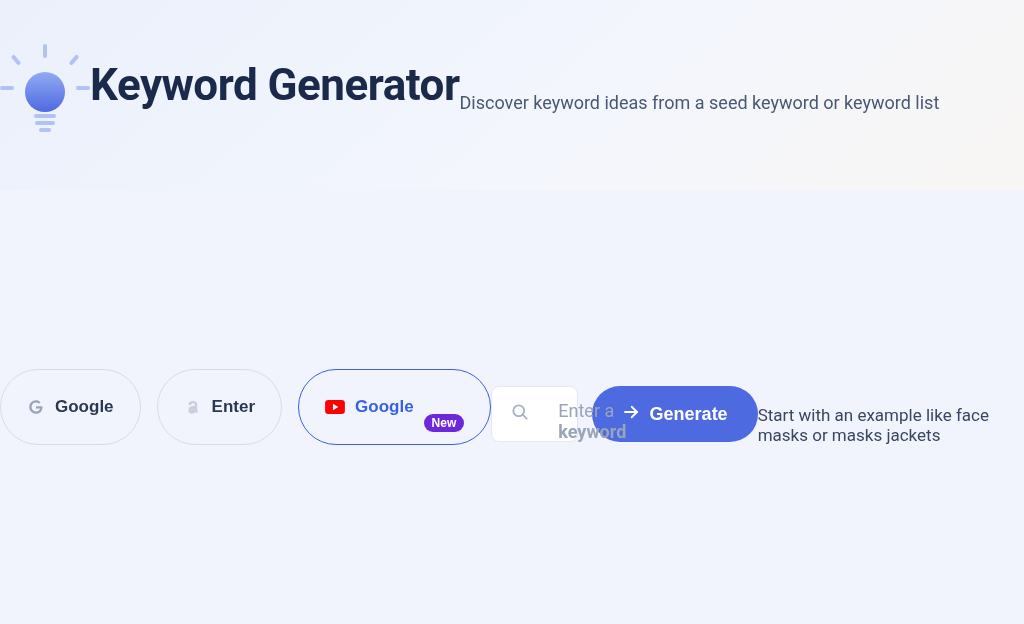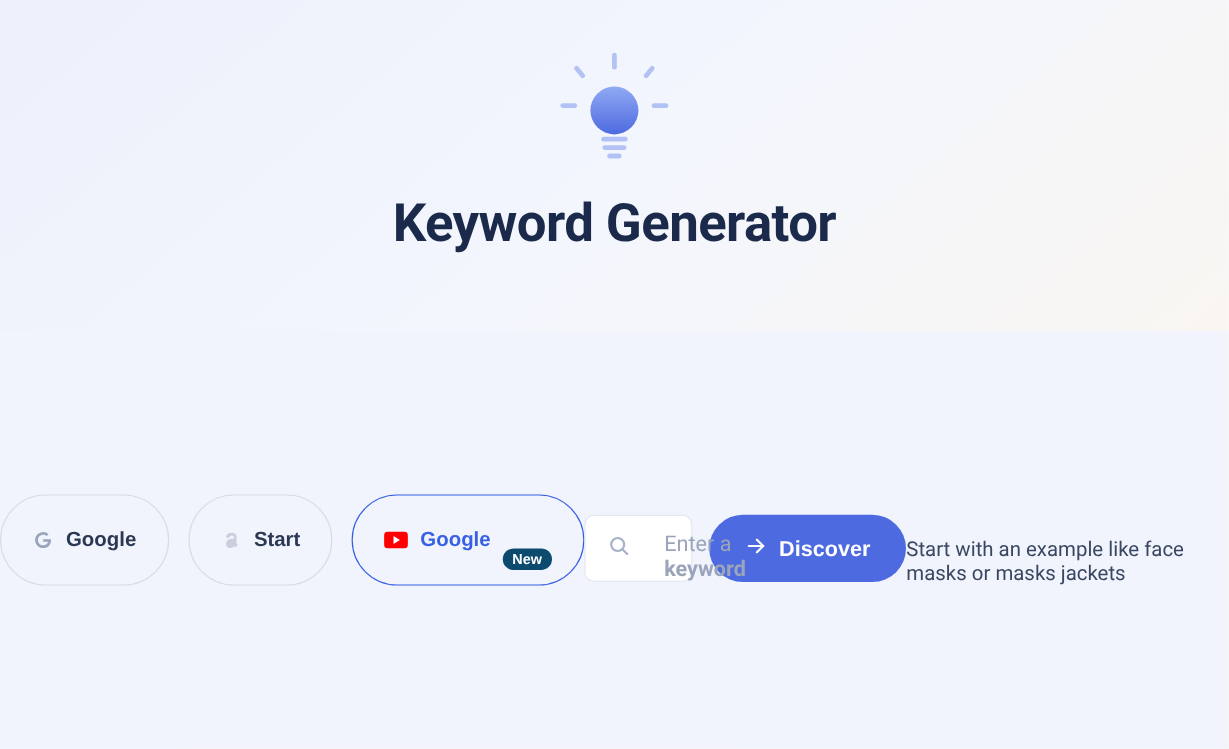--- a/index.html
+++ b/index.html
@@ -9,21 +9,21 @@
     height: 624px;
     overflow: hidden;
     background: linear-gradient(140deg, #ebf0fb 0%, #f3f6fd 40%, #faf6f1 80%);
     display: flex;
     flex-direction: column;
     align-items: center;
   }
   .hero {
     width: 100%;
     display: flex;
-    flex-direction: column;
+    flex-direction: row;
     align-items: center;
     padding-top: 44px;
     padding-bottom: 30px;
   }
   .bulb-wrap {
     position: relative;
     width: 90px;
     height: 96px;
     display: flex;
     align-items: center;
@@ -103,21 +103,21 @@
     display: flex;
     align-items: center;
     gap: 10px;
     cursor: pointer;
   }
   .tab.active {
     border-color: #3860e4;
     color: #3860e4;
   }
   .tab .badge {
-    background: #0c4a6e;
+    background: #6d28d9;
     color: #fff;
     font-size: 12px;
     font-weight: 700;
     padding: 2px 8px;
     border-radius: 999px;
     margin-top: 32px;
   }
   .tab .icon { display: inline-flex; align-items: center; }
 
   .search-row {
@@ -198,40 +198,41 @@
     <div class="ray l"></div>
     <div class="ray r"></div>
     <div class="bulb-glass"></div>
     <div class="bulb-base">
         <div class="b1"></div>
         <div class="b2"></div>
         <div class="b3"></div>
       </div>
   </div>
   <h1>Keyword Generator</h1>
+  <div class="subtitle">Discover keyword ideas from a seed keyword or keyword list</div>
 </div>
 
 <div class="lower">
 
   <div class="tabs">
     <button class="tab">
       <span class="icon">
         <svg width="18" height="18" viewBox="0 0 24 24">
             <path fill="#9aa4ba" d="M21.35 11.1H12v2.9h5.35c-.5 2.5-2.6 3.9-5.35 3.9-3.25 0-5.9-2.65-5.9-5.9S8.75 6.1 12 6.1c1.45 0 2.8.5 3.85 1.5l2.1-2.1C16.3 3.9 14.3 3 12 3 7 3 3 7 3 12s4 9 9 9c5.2 0 8.65-3.65 8.65-8.8 0-.4-.05-.75-.3-1.1z"></path>
           </svg>
       </span>
       <span>Google</span>
     </button>
     <button class="tab">
       <span class="icon">
         <svg width="18" height="18" viewBox="0 0 24 24">
             <path fill="#c9cfdd" d="M14.5 13.2c0 1.1-.1 2-.7 3-.5.8-1.2 1.3-2.1 1.3-1.1 0-1.8-.9-1.8-2.2 0-2.6 2.3-3 4.6-3v.9zm3.1 7.5c-.2.2-.5.2-.7.1-1-.8-1.2-1.2-1.7-2-1.6 1.7-2.8 2.2-4.9 2.2-2.5 0-4.5-1.6-4.5-4.7 0-2.4 1.3-4.1 3.2-4.9 1.6-.7 3.9-.9 5.6-1.1v-.4c0-.7.1-1.6-.4-2.2-.4-.6-1.1-.8-1.8-.8-1.2 0-2.3.6-2.6 1.9-.1.3-.3.6-.6.6l-3-.3c-.3 0-.5-.3-.5-.6C6.4 5.2 9.4 4 12 4c1.4 0 3.2.4 4.3 1.4 1.4 1.3 1.2 3 1.2 4.9v4.4c0 1.3.6 1.9 1.1 2.6.2.3.2.6 0 .8l-3 2.6z"></path>
           </svg>
       </span>
-      <span>Start</span>
+      <span>Enter</span>
     </button>
     <button class="tab active">
       <span class="icon">
         <svg width="20" height="14" viewBox="0 0 24 17">
             <rect width="24" height="17" rx="4" fill="#ff0000"></rect>
             <path d="M9.5 4.5 L16 8.5 L9.5 12.5 Z" fill="#fff"></path>
           </svg>
       </span>
       <span>Google</span>
       <span class="badge">New</span>
@@ -253,21 +254,21 @@
         <input type="text" style="">
       </div>
     </div>
     <button class="gen-btn">
       <span>
         <svg width="18" height="18" viewBox="0 0 24 24" fill="none" stroke="#fff" stroke-width="2.4" stroke-linecap="round" stroke-linejoin="round">
             <line x1="4" y1="12" x2="20" y2="12"></line>
             <polyline points="13 5 20 12 13 19"></polyline>
           </svg>
       </span>
-      <span>Discover</span>
+      <span>Generate</span>
     </button>
   </div>
 
   <div class="example">
     <span>Start with an example like </span><a>face masks</a><span> or </span><a>masks jackets</a>
   </div>
 
 </div>
 
 </body></html>

